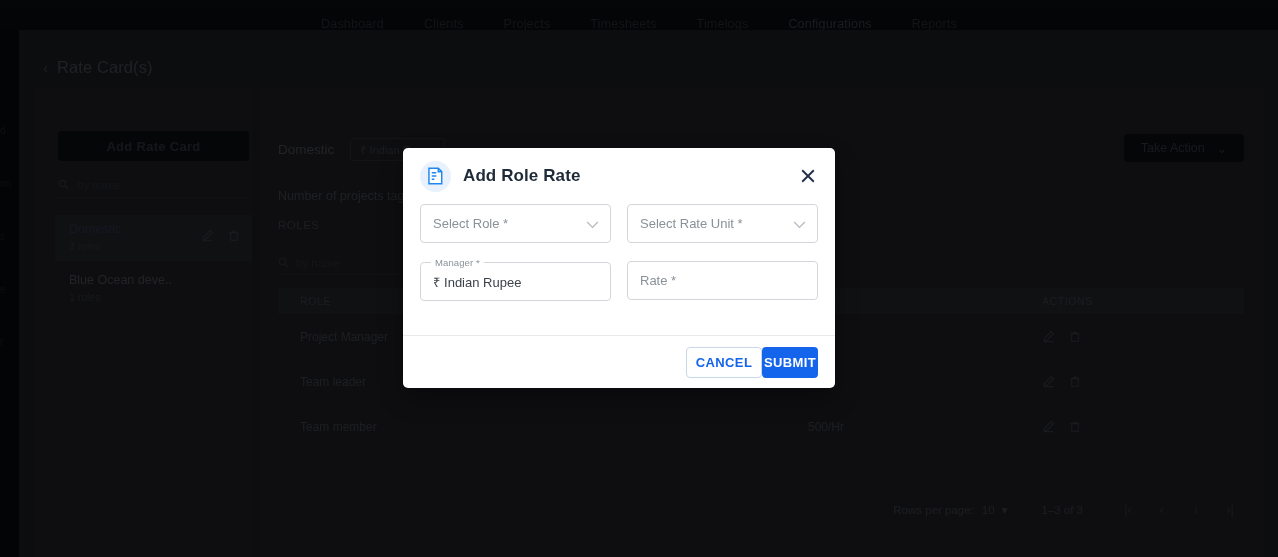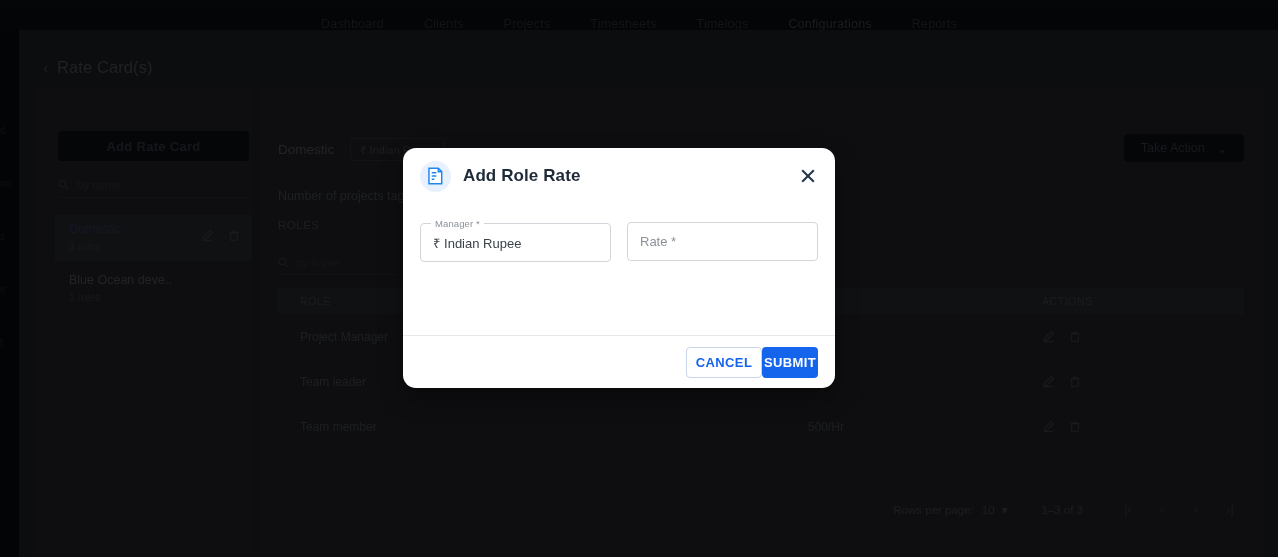--- a/index.html
+++ b/index.html
@@ -206,21 +206,21 @@
   
   .scrim {
     position: absolute; inset: 0;
     background: rgba(0,0,0,0.55);
   }
   .dialog {
     position: absolute;
     left: 403px; top: 148px;
     width: 432px; height: 240px;
     background: #ffffff;
-    border-radius: 13px;
+    border-radius: 5px;
     box-shadow: 0 11px 24px rgba(0,0,0,.32);
     overflow: hidden;
   }
   .dlg-head {
     position: relative;
     height: 56px;
     display: flex; align-items: center;
     padding: 0 17px 0 17px;
   }
   .dlg-icon-wrap {
@@ -486,20 +486,36 @@
         <svg width="16" height="16" viewBox="0 0 16 16">
           <line x1="2.2" y1="2.2" x2="13.8" y2="13.8" stroke="#23344a" stroke-width="2"></line>
           <line x1="13.8" y1="2.2" x2="2.2" y2="13.8" stroke="#23344a" stroke-width="2"></line>
         </svg>
       </span>
     </div>
 
     <div class="dlg-body">
 
       <div class="frow">
+        <div class="field">
+          <span class="txt">Select Role *</span>
+          <span class="caret">
+            <svg width="13" height="8" viewBox="0 0 14 9">
+              <path d="M1 1.2L7 7.2 13 1.2" fill="none" stroke="#b5bcc4" stroke-width="1.5"></path>
+            </svg>
+          </span>
+        </div>
+        <div class="field">
+          <span class="txt">Select Rate Unit *</span>
+          <span class="caret">
+            <svg width="13" height="8" viewBox="0 0 14 9">
+              <path d="M1 1.2L7 7.2 13 1.2" fill="none" stroke="#b5bcc4" stroke-width="1.5"></path>
+            </svg>
+          </span>
+        </div>
       </div>
 
       <div class="frow">
         <div class="field floating">
           <span class="flabel">Manager *</span>
           <span class="txt filled">₹ Indian Rupee</span>
         </div>
         <div class="field">
           <span class="txt">Rate *</span>
         </div>

